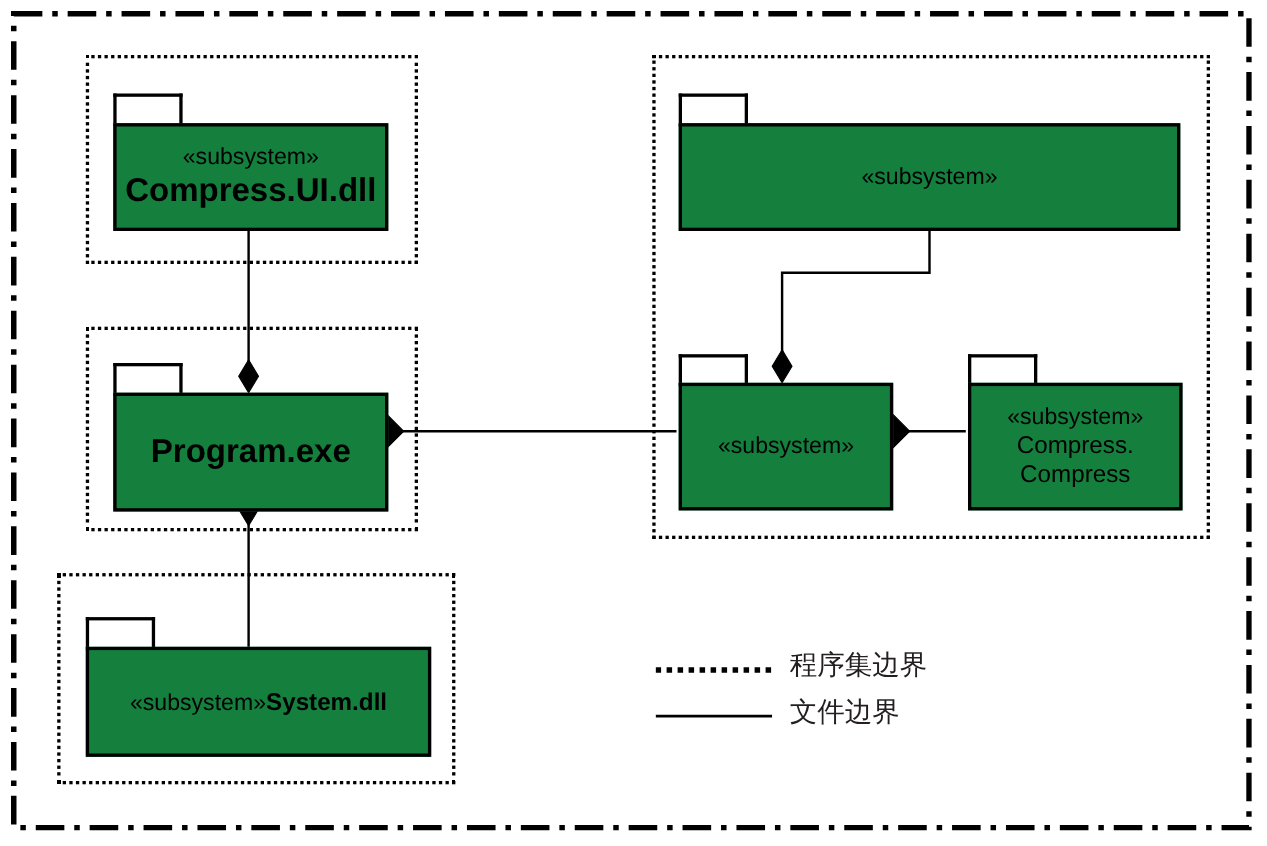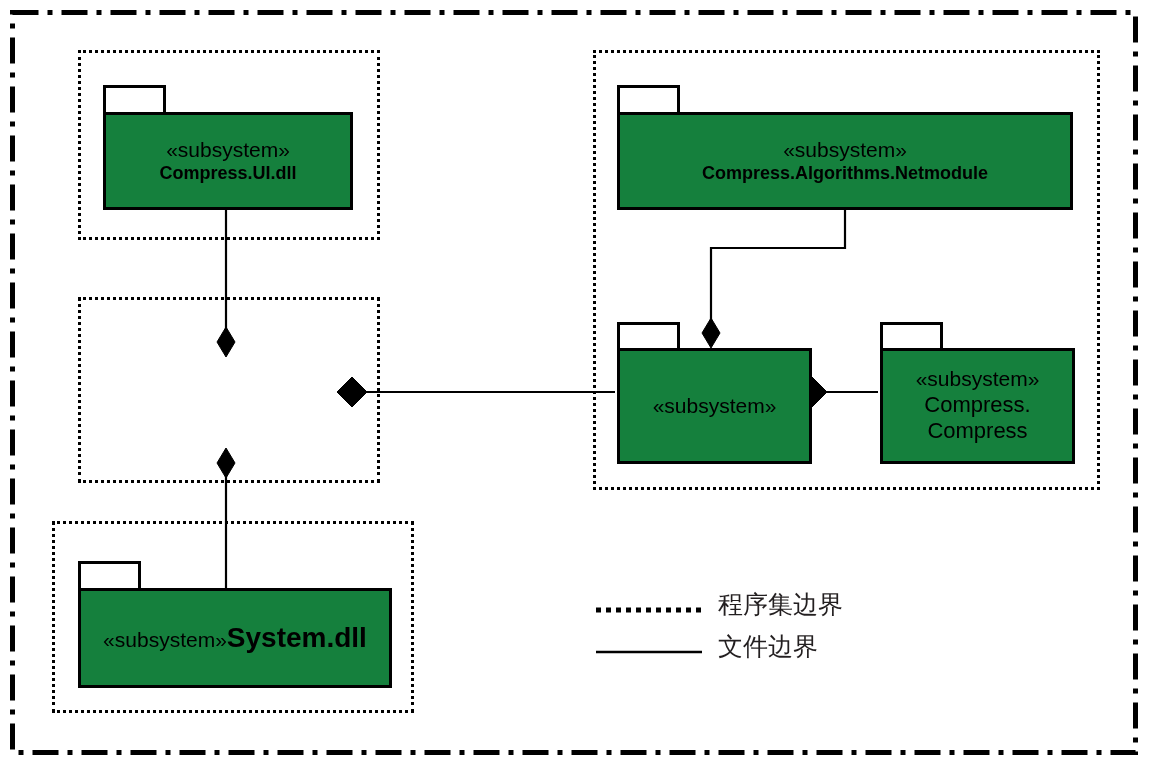--- a/index.html
+++ b/index.html
@@ -65,31 +65,31 @@
     justify-content: center;
     text-align: center;
     line-height: 1.18;
   }
   .pkg .stereotype {
     font-size: 21px;
     font-weight: 400;
     white-space: nowrap;
   }
   .pkg .pkgname {
-    font-size: 18px;
+    font-size: 30px;
     font-weight: bold;
     white-space: nowrap;
   }
   .pkg .inline-row {
     font-size: 21px;
     font-weight: 400;
     white-space: nowrap;
   }
   .pkg .inline-row b {
-    font-size: 28px;
+    font-size: 22px;
     font-weight: bold;
   }
   .pkg .name-multi {
     font-size: 22px;
     font-weight: normal;
     line-height: 1.2;
   }
 
   
   #connectors {
@@ -173,35 +173,40 @@
   </svg>
 
   <div class="pkg" style="left:103px; top:85px; width:250px; height:125px;">
     <div class="tab" style="width:63px; height:30px;"></div>
     <div class="body" style="top:27px; width:250px; height:98px;">
       <div class="stereotype">«subsystem»</div>
       <div class="pkgname">Compress.UI.dll</div>
     </div>
   </div>
 
+  <div class="pkg" style="left:103px; top:330px; width:250px; height:135px;">
+    <div class="tab" style="width:63px; height:30px;"></div>
+    <div class="body" style="top:27px; width:250px; height:108px;">
+      <div class="pkgname">Program.exe</div>
+    </div>
+  </div>
 
   <div class="pkg" style="left:78px; top:561px; width:314px; height:127px;">
     <div class="tab" style="width:63px; height:30px;"></div>
     <div class="body" style="top:27px; width:314px; height:100px;">
       <div class="inline-row">
         <span>«subsystem»</span><b>System.dll</b>
       </div>
     </div>
   </div>
 
   <div class="pkg" style="left:617px; top:85px; width:456px; height:125px;">
     <div class="tab" style="width:63px; height:30px;"></div>
     <div class="body" style="top:27px; width:456px; height:98px;">
       <div class="stereotype">«subsystem»</div>
-      <div class="pkgname">Compress.Algorithms.Netmodule</div>
     </div>
   </div>
 
   <div class="pkg" style="left:617px; top:322px; width:195px; height:142px;">
     <div class="tab" style="width:63px; height:29px;"></div>
     <div class="body" style="top:26px; width:195px; height:116px;">
       <div class="stereotype">«subsystem»</div>
     </div>
   </div>
 

